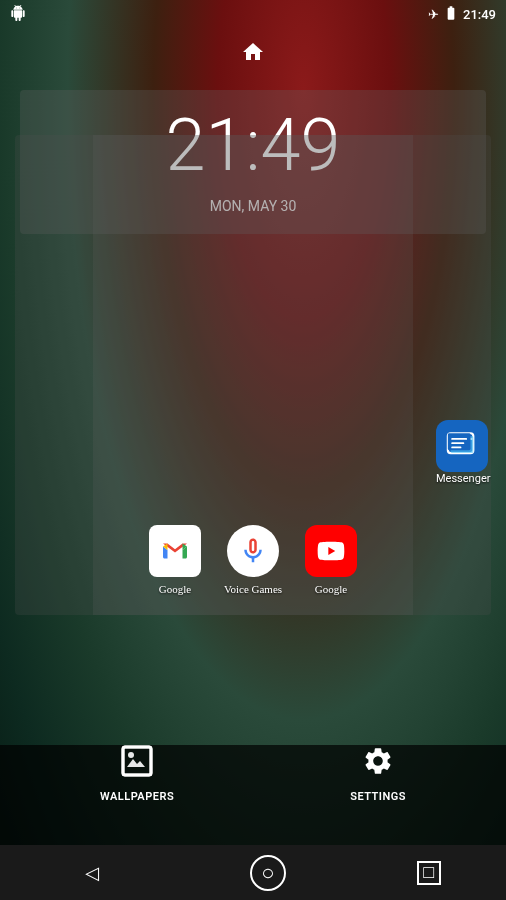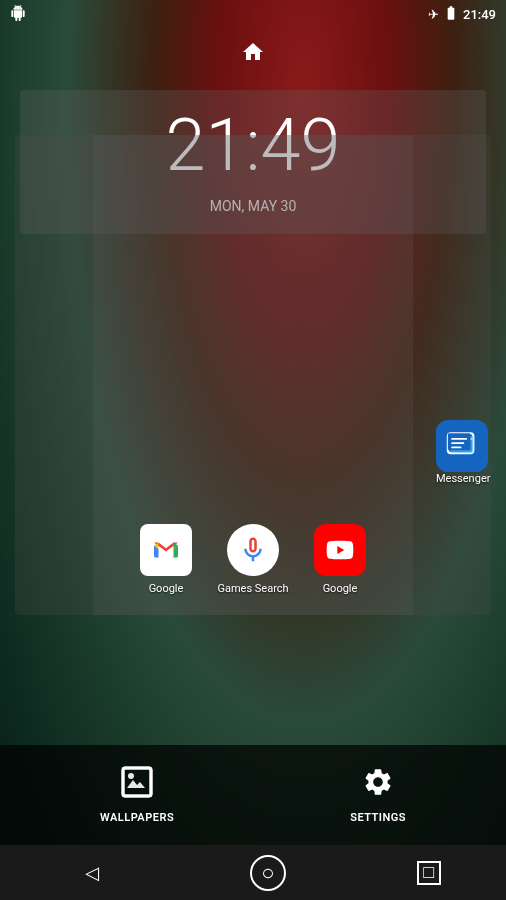--- a/index.html
+++ b/index.html
@@ -118,21 +118,22 @@
     
     #apps-row {
       position: absolute;
       bottom: 0;
       left: 0;
       right: 0;
       display: flex;
       justify-content: center;
       align-items: flex-end;
       padding-bottom: 20px;
-      gap: 9px;
+      gap: 0;
+      font-family: Liberation Serif, serif;
     }
 
     .app-icon {
       display: flex;
       flex-direction: column;
       align-items: center;
       width: 78px;
       cursor: pointer;
     }
 
@@ -235,21 +236,20 @@
 
     
     #bottom-dock {
       position: absolute;
       bottom: 55px;
       left: 0;
       right: 0;
       height: 100px;
       background: rgba(0,0,0,0.7);
       display: flex;
-      align-items: center;
       justify-content: space-around;
       padding: 0 12px;
       z-index: 10;
     }
 
     .dock-item {
       display: flex;
       flex-direction: column;
       align-items: center;
       cursor: pointer;
@@ -358,21 +358,21 @@
                   <stop offset="0%" style="stop-color:#4285F4"></stop>
                   <stop offset="50%" style="stop-color:#EA4335"></stop>
                   <stop offset="100%" style="stop-color:#FBBC05"></stop>
                 </linearGradient>
               </defs>
               <path d="M12 14c1.66 0 3-1.34 3-3V5c0-1.66-1.34-3-3-3S9 3.34 9 5v6c0 1.66 1.34 3 3 3zm-1-9c0-.55.45-1 1-1s1 .45 1 1v6c0 .55-.45 1-1 1s-1-.45-1-1V5z" fill="#EA4335"></path>
               <path d="M17 11c0 2.76-2.24 5-5 5s-5-2.24-5-5H5c0 3.53 2.61 6.43 6 6.92V21h2v-3.08c3.39-.49 6-3.39 6-6.92h-2z" fill="#4285F4"></path>
             </svg>
           </div>
         </div>
-        <span class="app-label">Games Search</span>
+        <span class="app-label">Voice Games</span>
       </div>
 
       <div class="app-icon">
         <div class="app-icon-img">
           <div class="youtube-icon">
             <svg width="32" height="32" viewBox="0 0 24 24">
               <path d="M21.58 7.19c-.23-.86-.91-1.54-1.77-1.77C18.25 5 12 5 12 5s-6.25 0-7.81.42c-.86.23-1.54.91-1.77 1.77C2 8.75 2 12 2 12s0 3.25.42 4.81c.23.86.91 1.54 1.77 1.77C5.75 19 12 19 12 19s6.25 0 7.81-.42c.86-.23 1.54-.91 1.77-1.77C22 15.25 22 12 22 12s0-3.25-.42-4.81zM10 15V9l5.2 3-5.2 3z" fill="white"></path>
             </svg>
           </div>
         </div>

